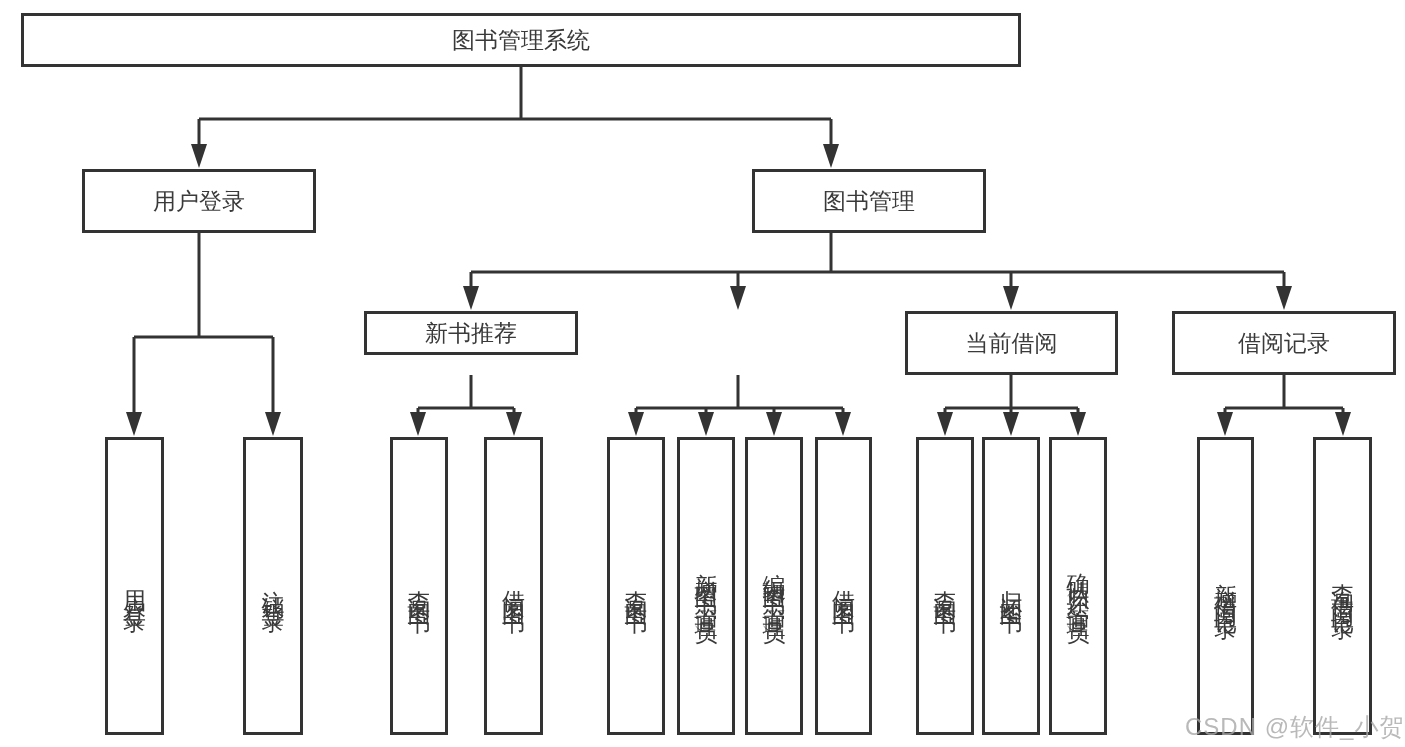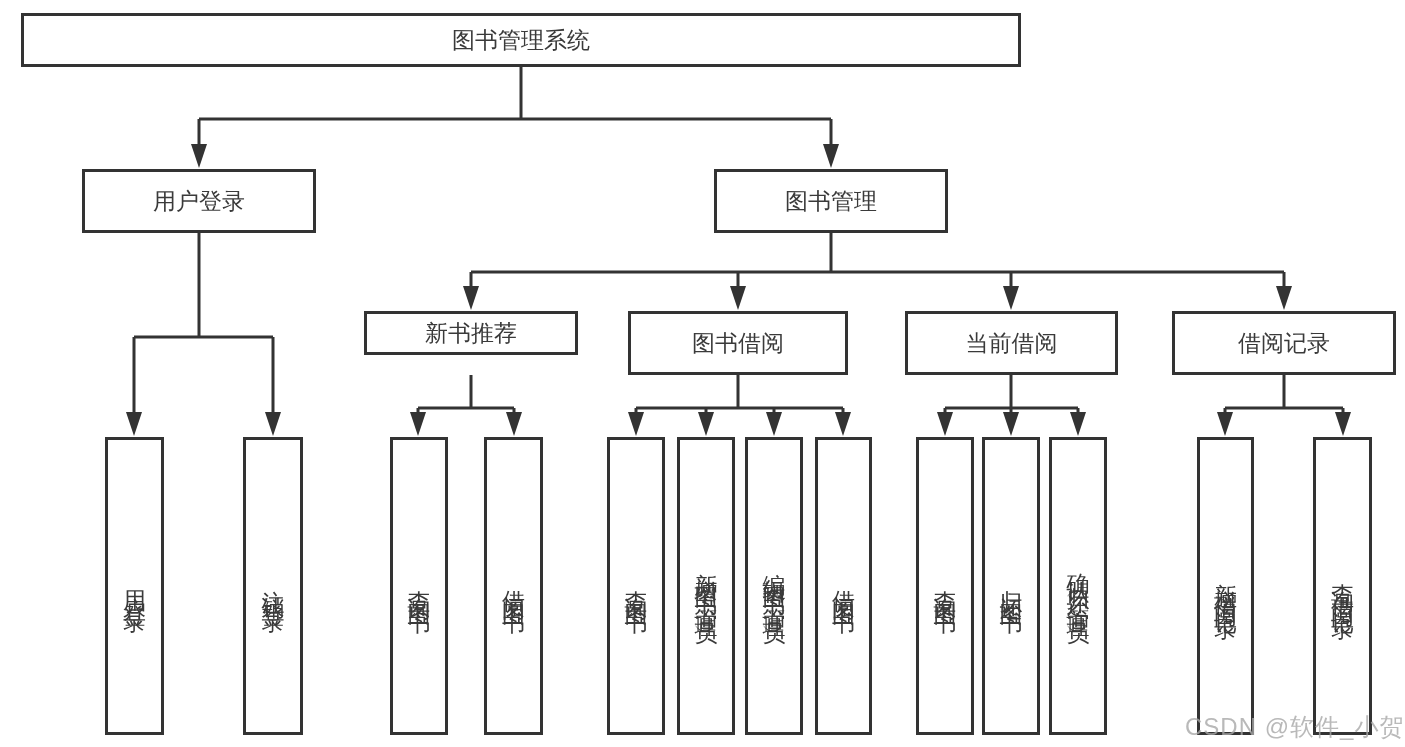--- a/index.html
+++ b/index.html
@@ -27,21 +27,21 @@
     writing-mode:vertical-lr;
     text-orientation:mixed;
     letter-spacing:7px;
     line-height:1;
     font-size:23px;
   }
   
   #root-box{left:21px;top:13px;width:1000px;height:54px;}
   
   #n-user-login{left:82px;top:169px;width:234px;height:64px;}
-  #n-book-mgmt{left:714px;top:169px;width:234px;height:64px;}
+  #n-book-mgmt{left:752px;top:169px;width:234px;height:64px;}
   
   #n-new-book{left:364px;top:311px;width:214px;height:44px;}
   #n-book-borrow{left:628px;top:311px;width:220px;height:64px;}
   #n-current-borrow{left:905px;top:311px;width:213px;height:64px;}
   #n-borrow-records{left:1172px;top:311px;width:224px;height:64px;}
   
   #l-user-login{left:105px;width:59px;}
   #l-logout{left:243px;width:60px;}
   #l-nb-query{left:390px;width:58px;}
   #l-nb-borrow{left:484px;width:59px;}
@@ -109,21 +109,20 @@
       <polygon points="1335,412 1351,412 1343,436"></polygon>
     </g>
   </svg>
 
   <div class="box" id="root-box">图书管理系统</div>
 
   <div class="box" id="n-user-login">用户登录</div>
   <div class="box" id="n-book-mgmt">图书管理</div>
 
   <div class="box" id="n-new-book">新书推荐</div>
-  <div class="box" id="n-book-borrow">图书借阅</div>
   <div class="box" id="n-borrow-records">借阅记录</div>
   <div class="box" id="n-current-borrow">当前借阅</div>
 
   <div class="box leaf" id="l-user-login">用户登录</div>
   <div class="box leaf" id="l-logout">注销登录</div>
 
   <div class="box leaf" id="l-nb-query">查询图书</div>
   <div class="box leaf" id="l-nb-borrow">借阅图书</div>
 
   <div class="box leaf" id="l-bb-query">查询图书</div>

